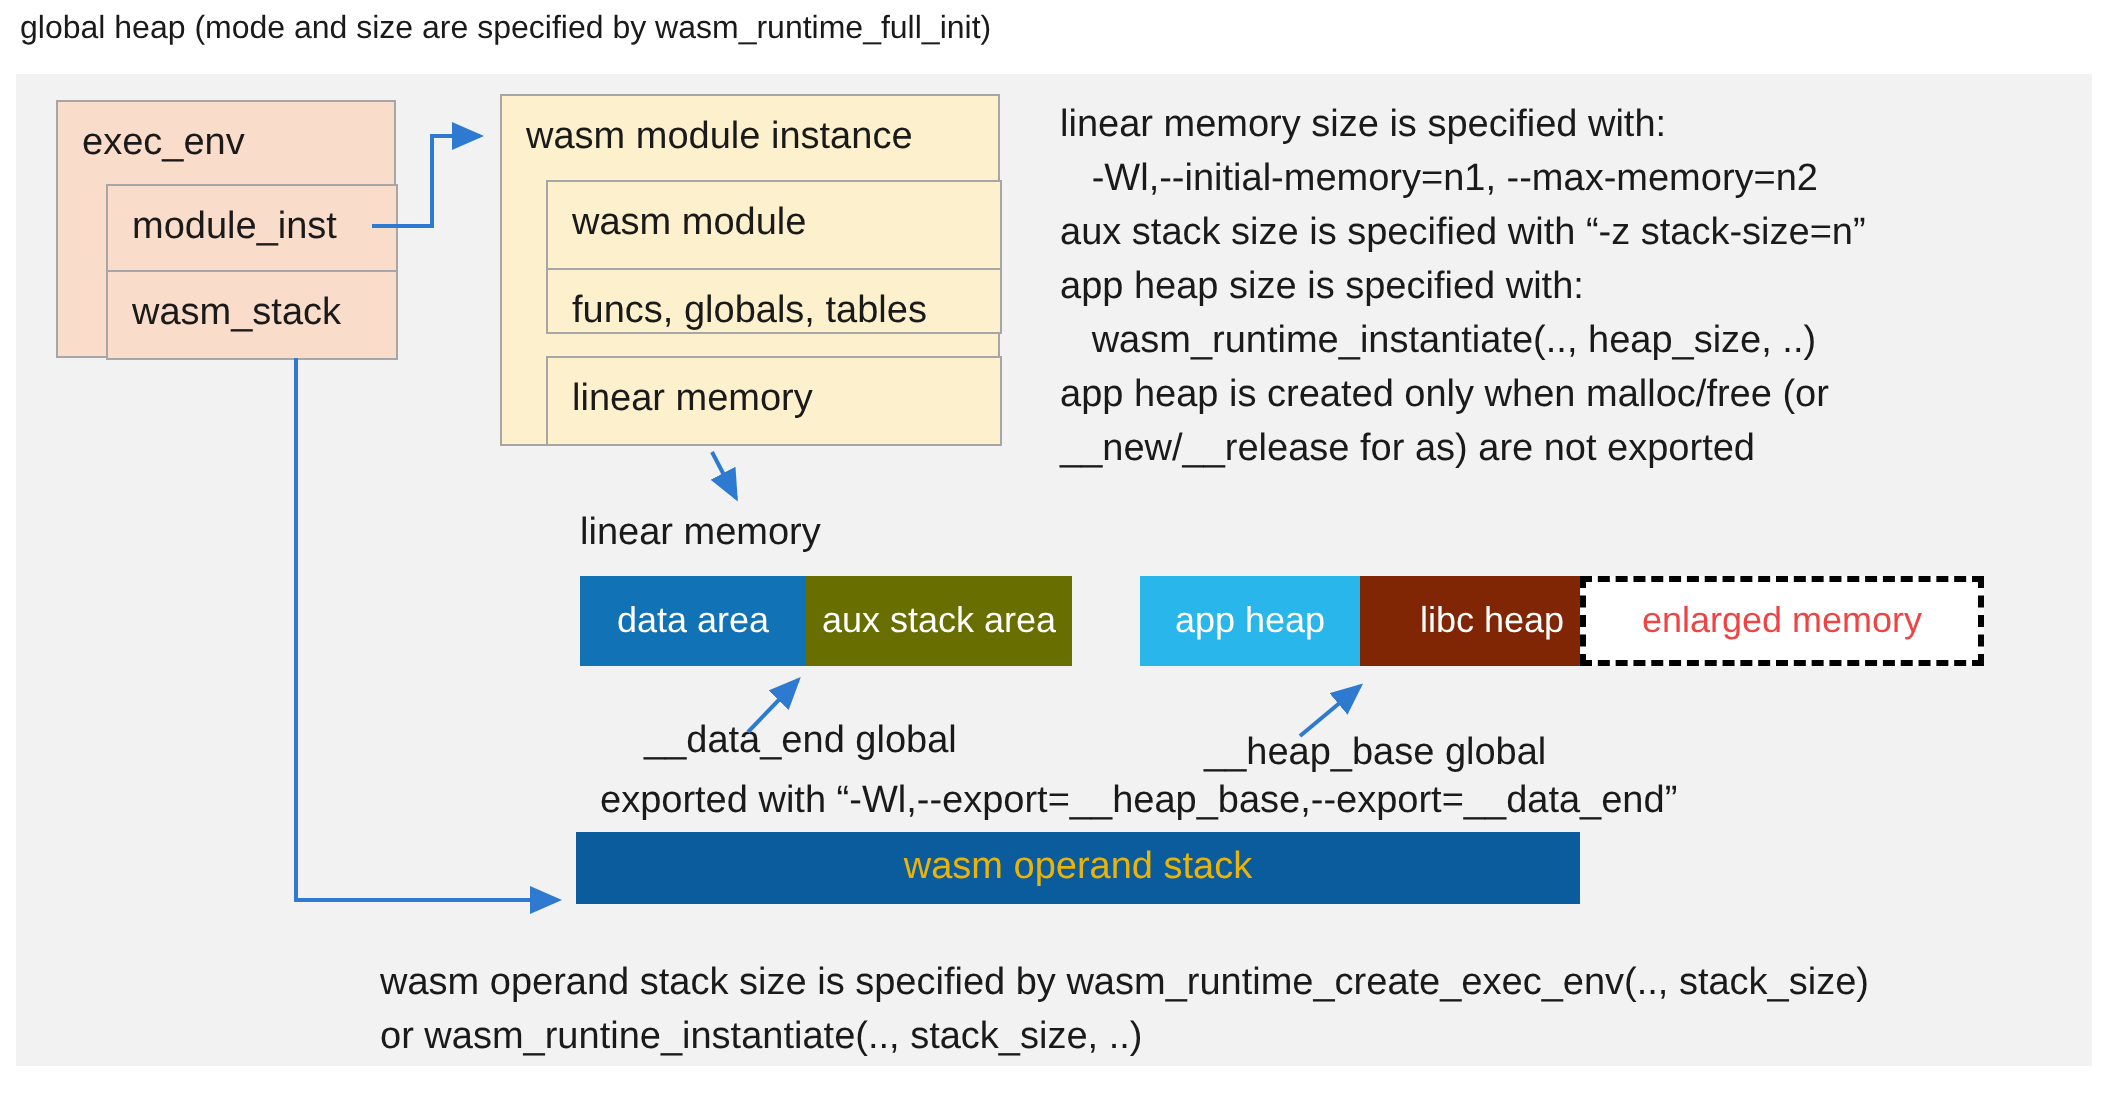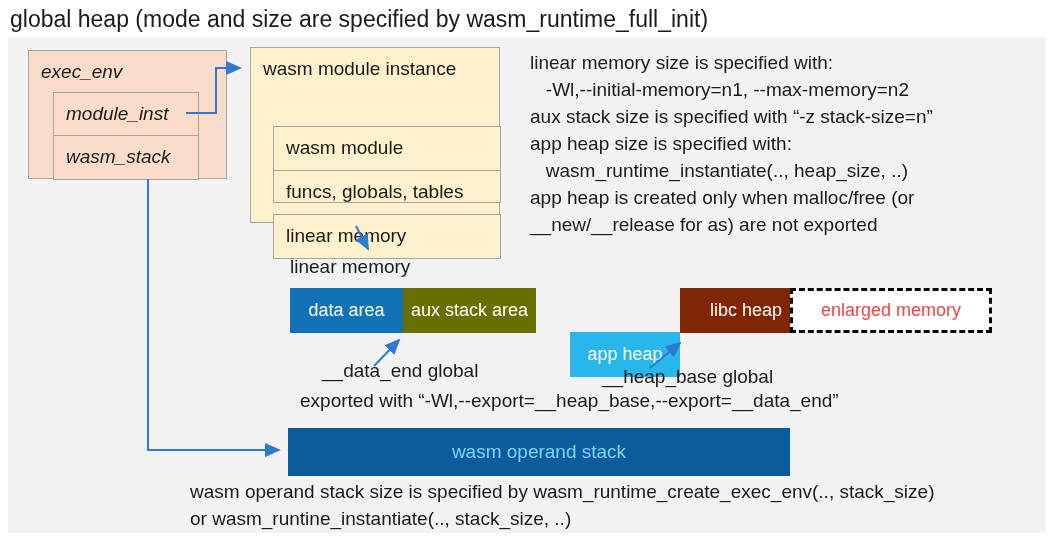--- a/index.html
+++ b/index.html
@@ -2,61 +2,61 @@
 <html><head>
 <meta charset="utf-8">
 <style>
   html,body{margin:0;padding:0;}
   body{
     width:1054px;height:547px;position:relative;overflow:hidden;
     background:#ffffff;color:#1a1a1a;
     font-family:"Liberation Sans",sans-serif;
   }
   .panel{position:absolute;left:8px;top:37px;width:1038px;height:496px;background:#f2f2f2;}
-  .title{position:absolute;left:10px;top:6px;font-size:23px;white-space:pre;}
+  .title{position:absolute;left:10px;top:6px;font-size:16px;white-space:pre;}
 
   .box{position:absolute;border:1px solid #a6a6a6;box-sizing:border-box;}
   .pink{background:#fadcca;}
   .cream{background:#fdf0cc;}
   .box-header{font-size:19px;padding:10px 0 0 12px;box-sizing:border-box;white-space:nowrap;}
   .inner-row{position:absolute;border:1px solid #a6a6a6;box-sizing:border-box;
              font-size:19px;padding:10px 0 0 12px;white-space:nowrap;}
   .pink .inner-row{background:#fadcca;}
-  .cream .inner-row{background:#fdf0cc;margin-top:36px;}
+  .cream .inner-row{background:#fdf0cc;}
 
-  .exec-env{left:28px;top:50px;width:199px;height:129px;font-style:italic;}
+  .exec-env{left:28px;top:50px;width:170px;height:129px;}
   .exec-row-0{left:24px;top:41px;width:146px;height:44px;}
   .exec-row-1{left:24px;top:84px;width:146px;height:45px;}
 
   .mod-inst{left:250px;top:47px;width:250px;height:176px;}
   .mod-row-0{left:22px;top:42px;width:228px;height:45px;}
   .mod-row-1{left:22px;top:86px;width:228px;height:33px;}
   .mod-row-2{left:22px;top:130px;width:228px;height:45px;}
 
   .info-block{position:absolute;left:530px;top:49px;font-size:19px;line-height:27px;}
   .info-line{white-space:pre;}
 
   .lm-label{position:absolute;left:290px;top:256px;font-size:19px;white-space:nowrap;}
 
   .seg{position:absolute;top:288px;height:45px;display:flex;align-items:center;justify-content:center;
        color:#ffffff;font-size:18px;white-space:nowrap;text-align:right;}
   .seg-data{left:290px;width:113px;background:#1272b6;}
   .seg-aux{left:403px;width:133px;background:#696e00;}
-  .seg-app{left:570px;width:110px;background:#29b6ea;margin-top:44px;}
+  .seg-app{left:570px;width:110px;background:#29b6ea;}
   .seg-libc{left:680px;width:132px;background:#802605;}
   .seg-enlarged{left:790px;width:202px;background:#ffffff;border:3px dashed #000000;
                 color:#ef4444;box-sizing:border-box;}
 
   .ann{position:absolute;font-size:19px;white-space:nowrap;text-align:center;}
   .data-end-label{left:322px;top:360px;}
   .heap-base-label{left:602px;top:366px;}
   .exported-label{left:300px;top:390px;}
 
-  .opstack{position:absolute;left:288px;top:428px;width:502px;height:48px;background:#0b5c9d;
-           color:#7dd3fc;display:flex;align-items:center;justify-content:center;
+  .opstack{position:absolute;left:288px;top:416px;width:502px;height:36px;background:#0b5c9d;
+           color:#eab308;display:flex;align-items:center;justify-content:center;
            font-size:19px;white-space:nowrap;}
   .opstack-note{position:absolute;left:190px;top:478px;font-size:19px;line-height:27px;}
   .opstack-note div{white-space:pre;}
 
   .overlay{position:absolute;left:0;top:0;width:1054px;height:547px;pointer-events:none;}
 </style>
 </head>
 <body>
 
 <div class="panel"></div>

